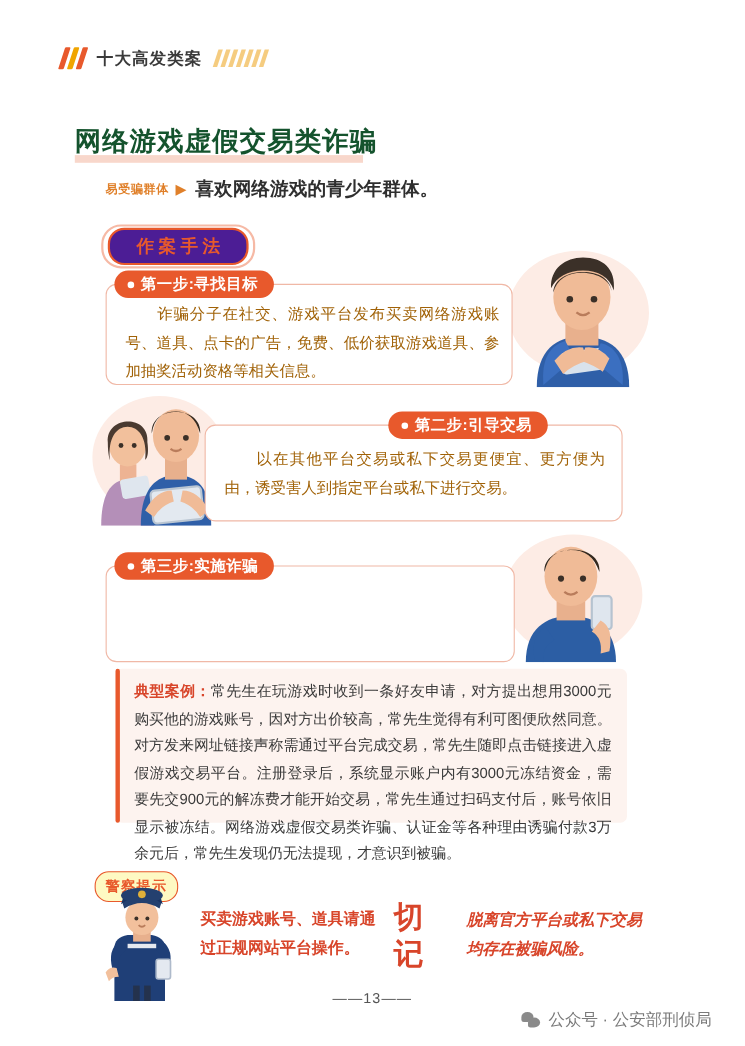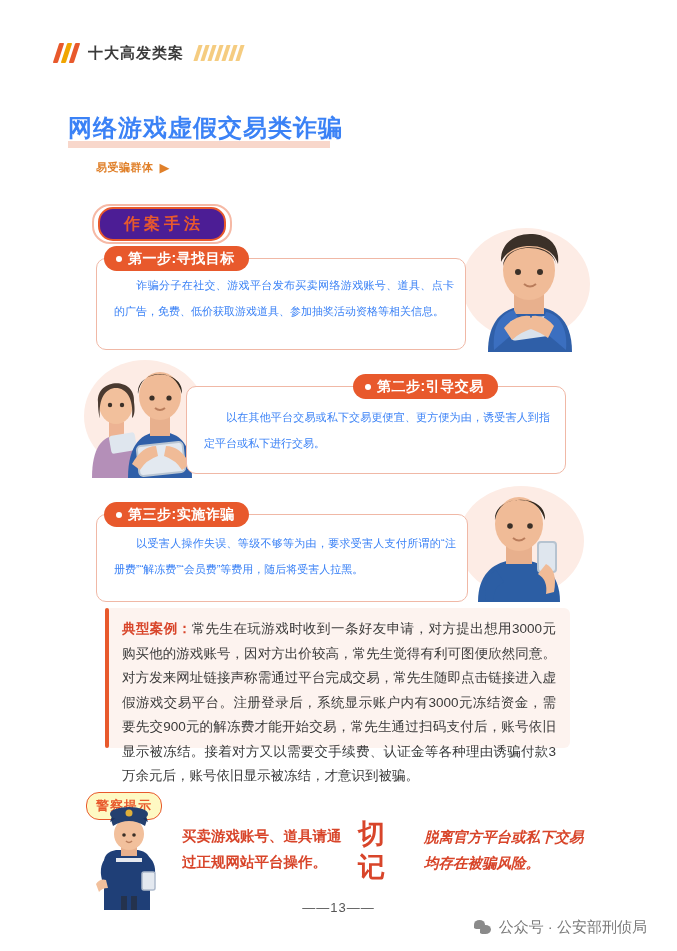--- a/index.html
+++ b/index.html
@@ -68,21 +68,21 @@
     opacity: .85;
   }
 
   
   .main-title {
     position: absolute;
     top: 112px;
     left: 68px;
     font-size: 24px;
     font-weight: bold;
-    color: #3b82f6;
+    color: #14532d;
     letter-spacing: 1px;
   }
   .main-title-underline {
     position: absolute;
     top: 141px;
     left: 68px;
     width: 262px;
     height: 7px;
     background: #f6c9ba;
     opacity: .75;
@@ -174,23 +174,23 @@
   }
   .step-tab-text {
     color: #fff;
     font-size: 14px;
     font-weight: bold;
     white-space: nowrap;
     letter-spacing: .5px;
   }
   .step-text {
     position: absolute;
-    font-size: 11px;
+    font-size: 14px;
     line-height: 26px;
-    color: #3b82f6;
+    color: #a16207;
     text-align: justify;
   }
   .step-text .indent { display: inline-block; width: 2em; }
 
   
   #step1-box { left: 96px; top: 258px; width: 370px; height: 92px; }
   #step1-tab { left: 104px; top: 246px; }
   #step1-text { left: 114px; top: 272px; width: 340px; }
 
   
@@ -375,20 +375,21 @@
         <span></span>
     </span>
   </div>
 
   <div class="main-title-underline"></div>
   <div class="main-title">网络游戏虚假交易类诈骗</div>
 
   <div class="victim-row">
     <span class="victim-label">易受骗群体</span>
     <span class="victim-arrow">▶</span>
+    <span class="victim-text">喜欢网络游戏的青少年群体。</span>
   </div>
 
   <div class="method-badge-deco"></div>
   <div class="method-badge">
     <span class="method-badge-text">作案手法</span>
   </div>
 
   <div class="illus" id="illus-1">
     <svg width="120" height="130" viewBox="0 0 120 130">
       <path d="M18 130 C18 96 36 84 58 84 C84 84 102 96 102 130 Z" fill="#2f5fa8"></path>
@@ -458,26 +459,25 @@
     <span class="dot"></span>
     <span class="step-tab-text">第二步:引导交易</span>
   </div>
   <div class="step-text" id="step2-text"><span class="indent"></span><span>以在其他平台交易或私下交易更便宜、更方便为由，诱受害人到指定平台或私下进行交易。</span></div>
 
   <div class="step-box" id="step3-box"></div>
   <div class="step-tab" id="step3-tab">
     <span class="dot"></span>
     <span class="step-tab-text">第三步:实施诈骗</span>
   </div>
-  <div class="step-text" id="step3-text"><span class="indent"></span><span>以受害人操作失误、等级不够等为由，要求受害人支付所谓的“注册费”“解冻费”“会员费”等费用，随后将受害人拉黑。</span></div>
 
   <div class="case-box"></div>
   <div class="case-bar"></div>
   <div class="case-text">
-    <span class="case-label">典型案例：</span><span>常先生在玩游戏时收到一条好友申请，对方提出想用3000元购买他的游戏账号，因对方出价较高，常先生觉得有利可图便欣然同意。对方发来网址链接声称需通过平台完成交易，常先生随即点击链接进入虚假游戏交易平台。注册登录后，系统显示账户内有3000元冻结资金，需要先交900元的解冻费才能开始交易，常先生通过扫码支付后，账号依旧显示被冻结。接着对方又以需要交手续费、认证金等各种理由诱骗付款3万余元后，账号依旧显示被冻结，才意识到被骗。</span>
+    <span class="case-label">典型案例：</span><span>常先生在玩游戏时收到一条好友申请，对方提出想用3000元购买他的游戏账号，因对方出价较高，常先生觉得有利可图便欣然同意。对方发来网址链接声称需通过平台完成交易，常先生随即点击链接进入虚假游戏交易平台。注册登录后，系统显示账户内有3000元冻结资金，需要先交900元的解冻费才能开始交易，常先生通过扫码支付后，账号依旧显示被冻结。网络游戏虚假交易类诈骗、认证金等各种理由诱骗付款3万余元后，常先生发现仍无法提现，才意识到被骗。</span>
   </div>
 
   <div class="warn-badge">
     <span class="warn-badge-text">警察提示</span>
   </div>
 
   <div class="illus" id="illus-4">
     <svg width="80" height="110" viewBox="0 0 80 110">
       <path d="M16 110 L16 62 q0 -10 12 -12 h22 q12 2 12 12 v48 Z" fill="#1f3f77"></path>
       <rect x="33" y="96" width="6" height="14" fill="#24324d"></rect>

